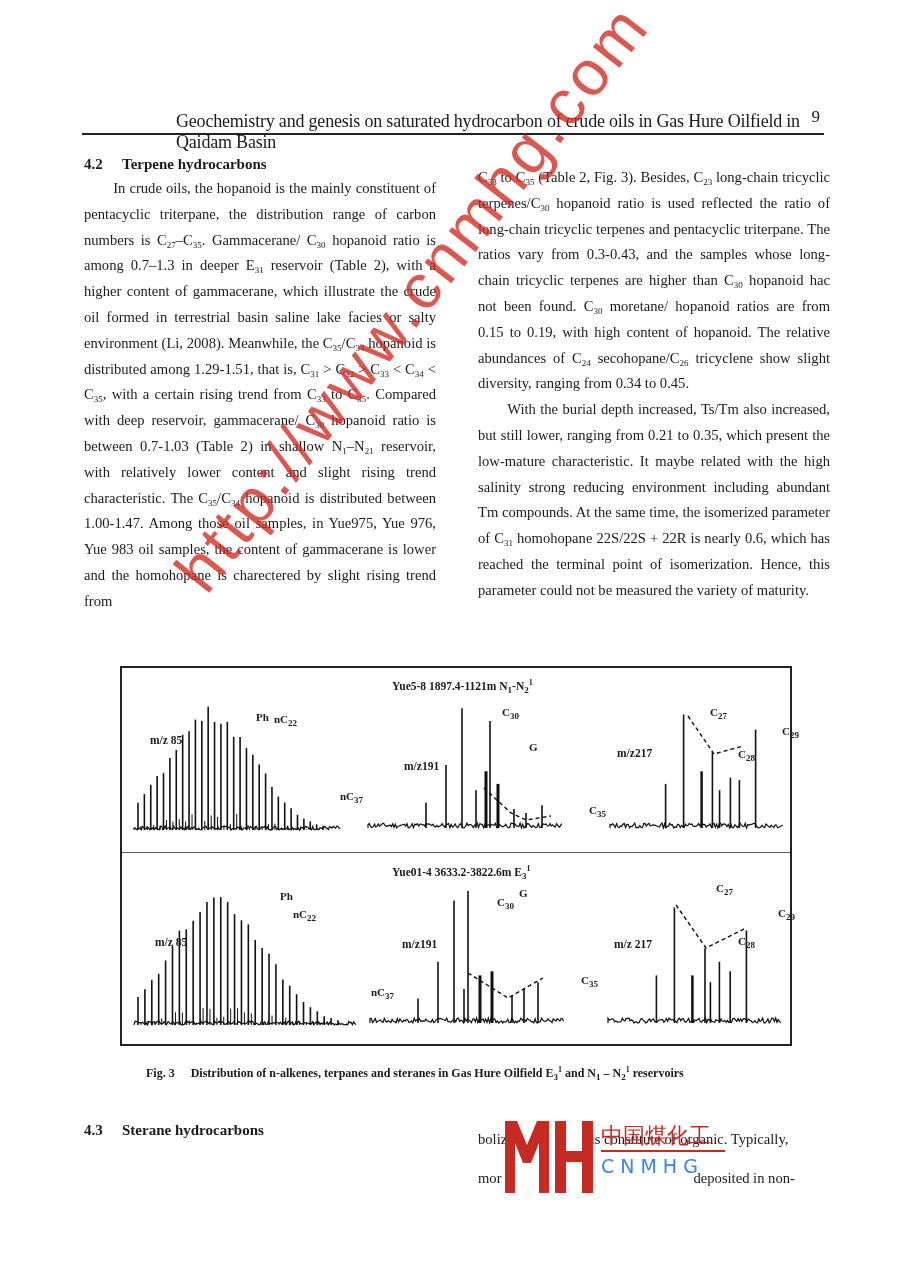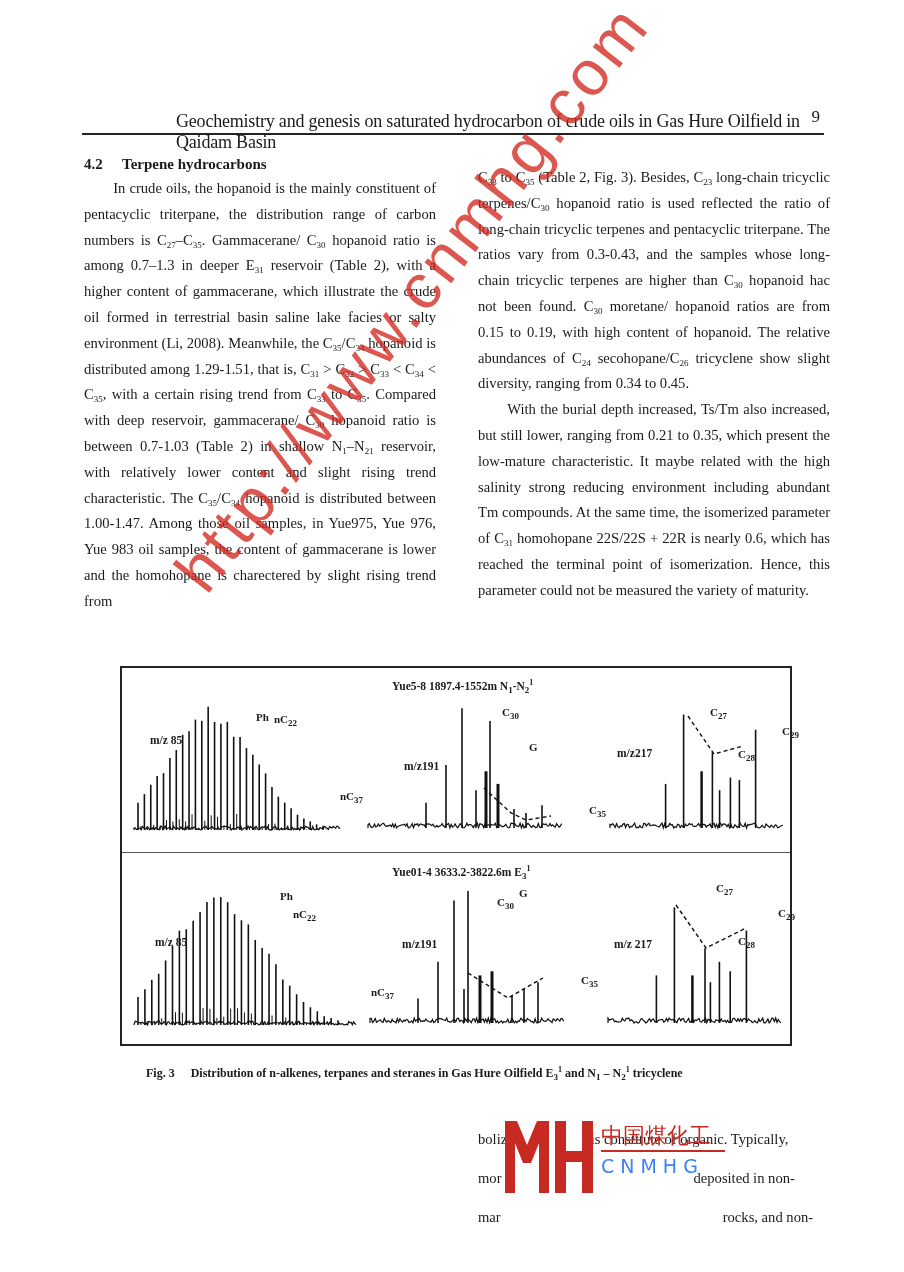--- a/index.html
+++ b/index.html
@@ -57,21 +57,21 @@
   <p><span>In crude oils, the hopanoid is the mainly constituent of pentacyclic triterpane, the distribution range of carbon numbers is C</span><sub>27</sub><span>–C</span><sub>35</sub><span>. Gammacerane/ C</span><sub>30</sub><span> hopanoid ratio is among 0.7–1.3 in deeper E</span><sub>31</sub><span> reservoir (Table 2), with a higher content of gammacerane, which illustrate the crude oil formed in terrestrial basin saline lake facies or salty environment (Li, 2008). Meanwhile, the C</span><sub>35</sub><span>/C</span><sub>34</sub><span> hopanoid is distributed among 1.29-1.51, that is, C</span><sub>31</sub><span> &gt; C</span><sub>32</sub><span> &gt; C</span><sub>33</sub><span> &lt; C</span><sub>34</sub><span> &lt; C</span><sub>35</sub><span>, with a certain rising trend from C</span><sub>33</sub><span> to C</span><sub>35</sub><span>. Compared with deep reservoir, gammacerane/ C</span><sub>30</sub><span> hopanoid ratio is between 0.7-1.03 (Table 2) in shallow N</span><sub>1</sub><span>–N</span><sub>21</sub><span> reservoir, with relatively lower content and slight rising trend characteristic. The C</span><sub>35</sub><span>/C</span><sub>34</sub><span> hopanoid is distributed between 1.00-1.47. Among those oil samples, in Yue975, Yue 976, Yue 983 oil samples, the content of gammacerane is lower and the homohopane is charectered by slight rising trend from</span></p>
 </div>
 
 <div class="col col-right">
   <p class="noindent"><span>C</span><sub>33</sub><span> to C</span><sub>35</sub><span> (Table 2, Fig. 3). Besides, C</span><sub>23</sub><span> long-chain tricyclic terpenes/C</span><sub>30</sub><span> hopanoid ratio is used reflected the ratio of long-chain tricyclic terpenes and pentacyclic triterpane. The ratios vary from 0.3-0.43, and the samples whose long-chain tricyclic terpenes are higher than C</span><sub>30</sub><span> hopanoid hac not been found. C</span><sub>30</sub><span> moretane/ hopanoid ratios are from 0.15 to 0.19, with high content of hopanoid. The relative abundances of C</span><sub>24</sub><span> secohopane/C</span><sub>26</sub><span> tricyclene show slight diversity, ranging from 0.34 to 0.45.</span></p>
   <p><span>With the burial depth increased, Ts/Tm also increased, but still lower, ranging from 0.21 to 0.35, which present the low-mature characteristic. It maybe related with the high salinity strong reducing environment including abundant Tm compounds. At the same time, the isomerized parameter of C</span><sub>31</sub><span> homohopane 22S/22S + 22R is nearly 0.6, which has reached the terminal point of isomerization. Hence, this parameter could not be measured the variety of maturity.</span></p>
 </div>
 
 <div class="figure-box">
 
-  <div class="sample-label" style="left:270px;top:12px;"><span>Yue5-8 1897.4-1552m N</span><sub>1</sub><span>-N</span><sub>2</sub><sup>1</sup></div>
+  <div class="sample-label" style="left:270px;top:12px;"><span>Yue5-8 1897.4-1121m N</span><sub>1</sub><span>-N</span><sub>2</sub><sup>1</sup></div>
 
   <svg class="trace" style="left:10px;top:30px;" width="215" height="140">
       <path d="M2 132 L2.0 130.0 L3.2 129.8 L4.4 131.5 L5.6 131.0 L6.8 130.2 L8.0 130.0 L9.2 131.7 L10.4 128.5 L11.6 129.6 L12.8 130.4 L14.0 130.9 L15.2 128.9 L16.4 129.4 L17.6 131.7 L18.8 130.0 L20.0 131.1 L21.2 129.3 L22.4 131.4 L23.6 129.8 L24.8 130.1 L26.0 131.3 L27.2 131.8 L28.4 128.2 L29.6 128.1 L30.8 131.5 L32.0 130.2 L33.2 128.2 L34.4 131.2 L35.6 130.3 L36.8 129.8 L38.0 129.3 L39.2 130.9 L40.4 131.3 L41.6 128.1 L42.8 130.2 L44.0 131.1 L45.2 129.8 L46.4 130.7 L47.6 131.4 L48.8 128.9 L50.0 130.6 L51.2 130.6 L52.4 131.7 L53.6 128.3 L54.8 131.0 L56.0 128.5 L57.2 130.1 L58.4 131.1 L59.6 129.6 L60.8 130.4 L62.0 129.0 L63.2 129.4 L64.4 131.5 L65.6 131.1 L66.8 130.2 L68.0 131.6 L69.2 131.8 L70.4 130.4 L71.6 129.3 L72.8 129.4 L74.0 128.2 L75.2 130.7 L76.4 130.2 L77.6 130.0 L78.8 130.2 L80.0 128.6 L81.2 130.2 L82.4 130.2 L83.6 130.9 L84.8 131.1 L86.0 129.0 L87.2 131.5 L88.4 130.9 L89.6 128.9 L90.8 128.6 L92.0 128.1 L93.2 128.3 L94.4 128.6 L95.6 129.0 L96.8 129.4 L98.0 129.8 L99.2 131.9 L100.4 130.7 L101.6 130.6 L102.8 131.1 L104.0 130.4 L105.2 129.3 L106.4 129.1 L107.6 130.9 L108.8 128.2 L110.0 132.0 L111.2 130.6 L112.4 129.7 L113.6 130.2 L114.8 131.6 L116.0 128.0 L117.2 130.2 L118.4 128.5 L119.6 129.7 L120.8 130.1 L122.0 131.5 L123.2 128.8 L124.4 128.4 L125.6 130.9 L126.8 131.9 L128.0 131.4 L129.2 129.2 L130.4 129.2 L131.6 129.4 L132.8 128.5 L134.0 131.1 L135.2 128.7 L136.4 131.3 L137.6 131.9 L138.8 131.7 L140.0 131.9 L141.2 129.9 L142.4 128.7 L143.6 128.6 L144.8 131.4 L146.0 130.0 L147.2 131.8 L148.4 130.9 L149.6 130.0 L150.8 131.7 L152.0 130.6 L153.2 131.1 L154.4 130.8 L155.6 128.8 L156.8 131.5 L158.0 131.3 L159.2 132.0 L160.4 129.5 L161.6 131.7 L162.8 130.4 L164.0 131.6 L165.2 130.1 L166.4 130.3 L167.6 132.0 L168.8 129.0 L170.0 130.2 L171.2 129.0 L172.4 130.6 L173.6 128.3 L174.8 129.1 L176.0 129.4 L177.2 130.9 L178.4 130.6 L179.6 131.7 L180.8 128.5 L182.0 131.7 L183.2 131.7 L184.4 131.3 L185.6 130.8 L186.8 131.9 L188.0 129.6 L189.2 130.2 L190.4 130.5 L191.6 129.8 L192.8 128.4 L194.0 129.9 L195.2 130.3 L196.4 131.5 L197.6 128.4 L198.8 129.4 L200.0 130.0 L201.2 128.4 L202.4 129.3 L203.6 130.2 L204.8 128.1 L206.0 128.5 L207.2 130.3 L208.4 130.0" fill="none" stroke="#111" stroke-width="1.2"></path>
       <line x1="6" y1="132" x2="6" y2="104.73955713062797" stroke="#111" stroke-width="1.6"></line>
       <line x1="9" y1="132" x2="9" y2="128.13679980071404" stroke="#111" stroke-width="1"></line>
       <line x1="12.379310344827587" y1="132" x2="12.379310344827587" y2="96.10579749738326" stroke="#111" stroke-width="1.6"></line>
       <line x1="15.379310344827587" y1="132" x2="15.379310344827587" y2="128.47826912544542" stroke="#111" stroke-width="1"></line>
       <line x1="18.758620689655174" y1="132" x2="18.758620689655174" y2="86.73691155895001" stroke="#111" stroke-width="1.6"></line>
       <line x1="21.758620689655174" y1="132" x2="21.758620689655174" y2="126.82512977290865" stroke="#111" stroke-width="1"></line>
       <line x1="25.137931034482758" y1="132" x2="25.137931034482758" y2="78.11684240172295" stroke="#111" stroke-width="1.6"></line>
@@ -272,28 +272,28 @@
       <line x1="140.4" y1="140" x2="140.4" y2="47.519999999999996" stroke="#111" stroke-width="1.6"></line>
       <line x1="104.39999999999999" y1="140" x2="104.39999999999999" y2="99.2" stroke="#111" stroke-width="1.6"></line>
       <polyline points="70,22 100,65 140,45" fill="none" stroke="#111" stroke-width="1.4" stroke-dasharray="4,3"></polyline>
     </svg>
   <div class="mz-label" style="left:492px;top:270px;">m/z 217</div>
   <div class="peak-label" style="left:546px;top:214px;"><span>C</span><sub>27</sub></div>
   <div class="peak-label" style="left:568px;top:267px;"><span>C</span><sub>28</sub></div>
   <div class="peak-label" style="left:608px;top:239px;"><span>C</span><sub>29</sub></div>
 </div>
 
-<div class="caption"><span class="fig">Fig. 3</span><span>Distribution of n-alkenes, terpanes and steranes in Gas Hure Oilfield E</span><sub>3</sub><sup>1</sup><span> and N</span><sub>1</sub><span> – N</span><sub>2</sub><sup>1</sup><span> tricyclene</span></div>
+<div class="caption"><span class="fig">Fig. 3</span><span>Distribution of n-alkenes, terpanes and steranes in Gas Hure Oilfield E</span><sub>3</sub><sup>1</sup><span> and N</span><sub>1</sub><span> – N</span><sub>2</sub><sup>1</sup><span> reservoirs</span></div>
 
 <div class="col col-bottom-left">
+  <h3><span class="num">4.3</span><span>Sterane hydrocarbons</span></h3>
 </div>
 <div class="col col-bottom-right" style="top:1114px;">
   <p class="noindent">bolize the biogenesis constitute of organic. Typically,</p>
   <p class="noindent"><span>mor</span><span style="display:inline-block;width:192px;"></span><span>deposited in non-</span></p>
-  <p class="noindent"><span>mar</span><span style="display:inline-block;width:222px;"></span><span>rocks, and non-</span></p>
 </div>
 
 <div class="wm-url">http://www.cnmhg.com</div>
 <div class="logo">
   <svg class="mh" viewBox="0 0 88 80">
     <rect x="0" y="0" width="88" height="80" fill="#ffffff"></rect>
     <polygon points="0,4 12,4 22,28 32,4 44,4 44,76 34,76 34,26 26,46 18,46 10,26 10,76 0,76" fill="#c62a22"></polygon>
     <rect x="50" y="4" width="11" height="72" fill="#c62a22"></rect>
     <rect x="77" y="4" width="11" height="72" fill="#c62a22"></rect>
     <rect x="50" y="34" width="38" height="11" fill="#c62a22"></rect>

